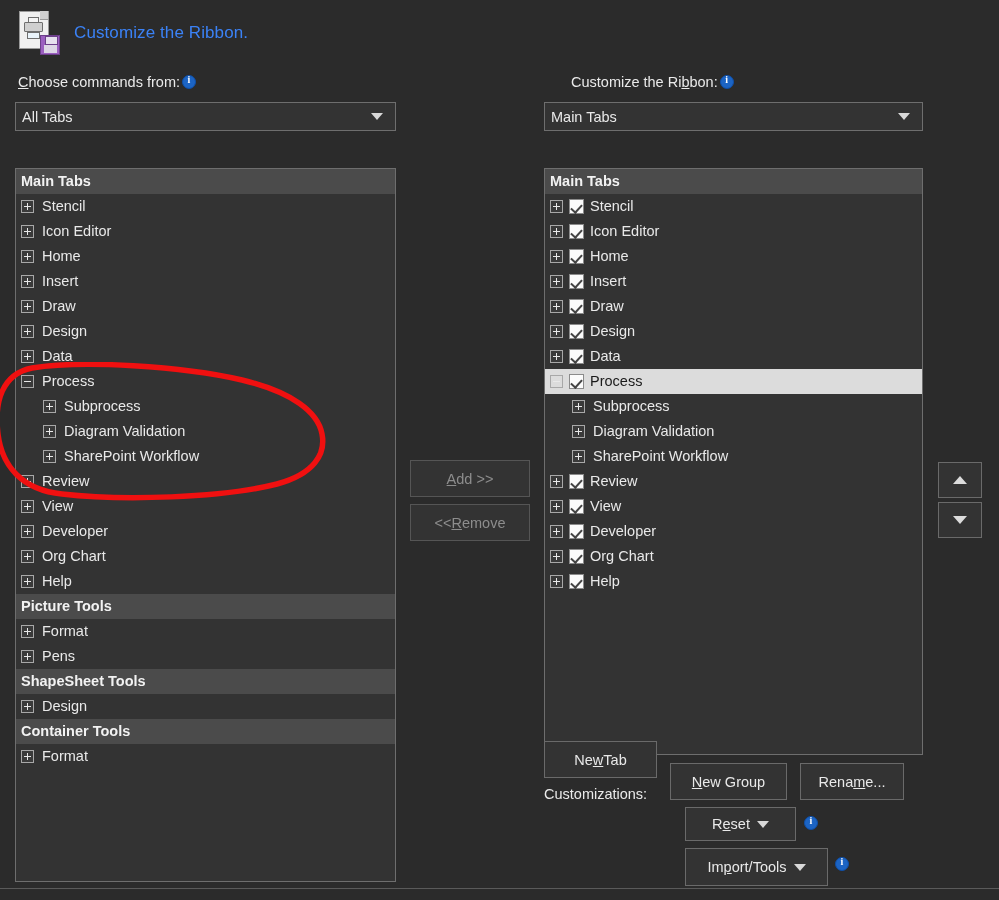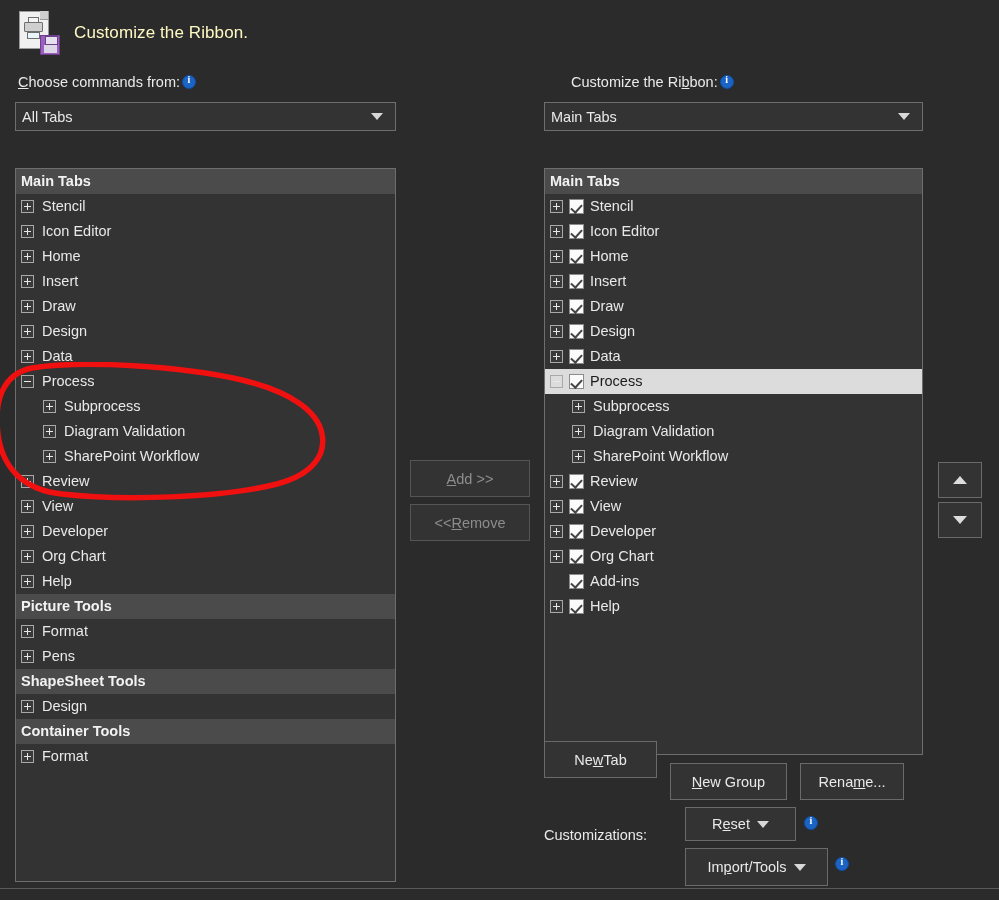--- a/index.html
+++ b/index.html
@@ -42,21 +42,21 @@
     background: #9b5fc0; border: 1px solid #6c3f8a;
   }
   .doc-print-icon .floppy:before {
     content: ""; position: absolute; left: 4px; top: 0px; width: 11px; height: 7px;
     background: #e6e0ee; border: 1px solid #6c3f8a;
   }
   .doc-print-icon .floppy:after {
     content: ""; position: absolute; left: 3px; bottom: 1px; width: 13px; height: 8px;
     background: #ddd6e6;
   }
-  .header-title { font-size: 17px; color: #fef9c3; letter-spacing: .1px; }
+  .header-title { font-size: 17px; color: #3b82f6; letter-spacing: .1px; }
 
   
   .field-label { position: absolute; font-size: 14.5px; color: #eaeaea; white-space: nowrap; }
   .field-label .ul { text-decoration: underline; }
   .info-icon {
     display: inline-block; width: 14px; height: 14px; border-radius: 50%;
     background: #1c64c4; position: relative; vertical-align: -2px; margin-left: 2px;
     border: 1px solid #0e4fa8;
   }
   .info-icon:after {
@@ -439,25 +439,20 @@
         </div>
         <div class="row">
           <span class="exp-box">
             <span class="h"></span>
             <span class="v"></span>
           </span>
           <span class="chk"></span>
           <span class="lbl">Org Chart</span>
         </div>
         <div class="row">
-          <span class="exp-spacer"></span>
-          <span class="chk"></span>
-          <span class="lbl">Add-ins</span>
-        </div>
-        <div class="row">
           <span class="exp-box">
             <span class="h"></span>
             <span class="v"></span>
           </span>
           <span class="chk"></span>
           <span class="lbl">Help</span>
         </div>
       </div>
   </div>
 
@@ -476,21 +471,21 @@
   <div class="btn" style="left:670px; top:763px; width:117px; height:37px;">
     <span class="ul">N</span>
       <span>ew Group</span>
   </div>
   <div class="btn" style="left:800px; top:763px; width:104px; height:37px;">
     <span>Rena</span>
       <span class="ul">m</span>
       <span>e...</span>
   </div>
 
-  <div class="field-label" style="left:544px; top:827px;">Customizations:</div>
+  <div class="field-label" style="left:544px; top:786px;">Customizations:</div>
   <div class="btn" style="left:685px; top:807px; width:111px; height:34px;">
     <span>R</span>
       <span class="ul">e</span>
       <span>set</span>
     <span class="caret-dn"></span>
   </div>
   <span class="info-icon" style="position:absolute; left:802px; top:816px;"></span>
 
   <div class="btn" style="left:685px; top:848px; width:143px; height:38px;">
     <span>Im</span>

